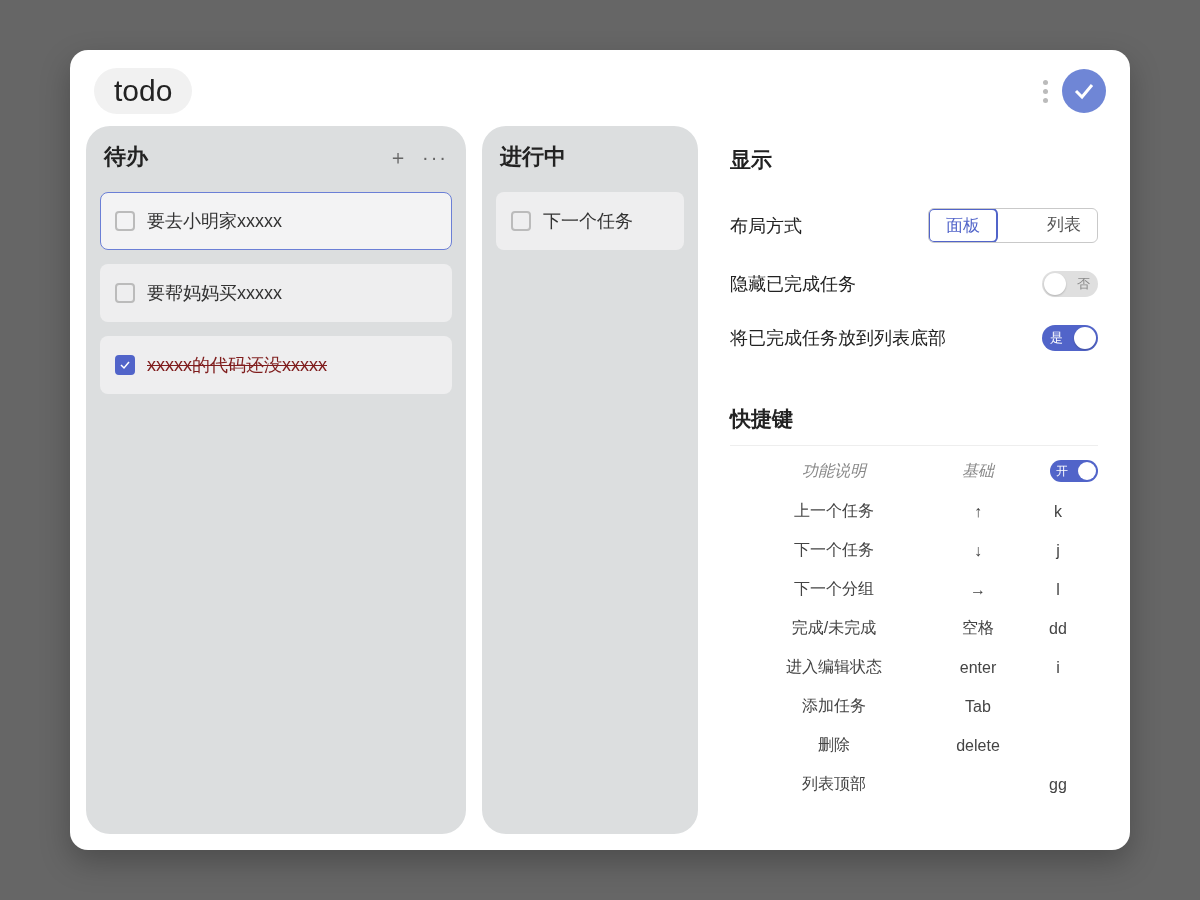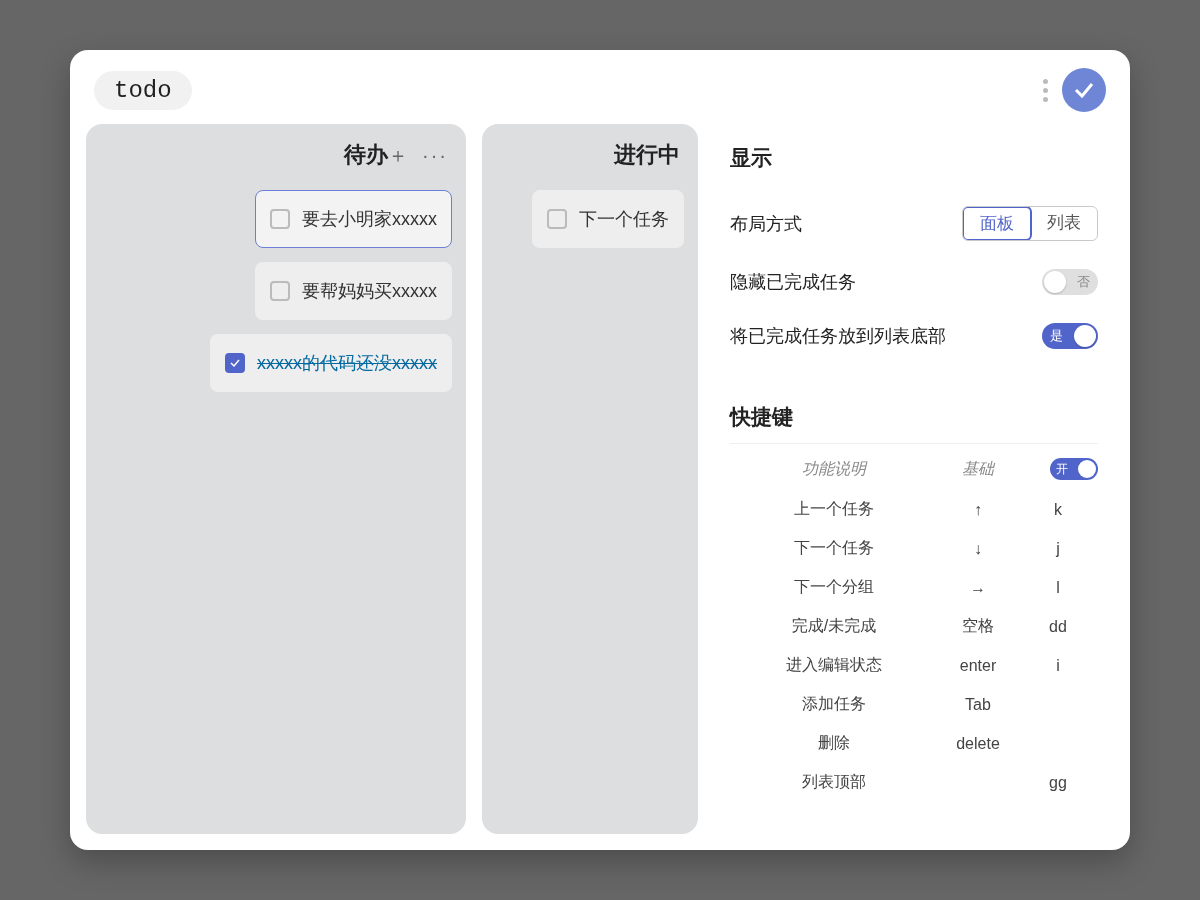--- a/index.html
+++ b/index.html
@@ -25,23 +25,22 @@
 .topbar {
   padding: 18px 24px 12px 24px;
   display: flex;
   align-items: center;
   justify-content: space-between;
 }
 .title-pill {
   background: #f1f1f1;
   border-radius: 999px;
   padding: 6px 20px;
-  font-size: 24px;
+  font-size: 30px;
   color: #222;
-  font-family: Liberation Mono, monospace;
 }
 .top-actions {
   display: flex;
   align-items: center;
   gap: 10px;
 }
 .more-vert {
   color: #aaa;
   display: flex;
   flex-direction: column;
@@ -71,26 +70,25 @@
 
 
 .board {
   flex: 1;
   display: flex;
   gap: 16px;
   min-width: 0;
 }
 .col {
   background: #dcdedf;
-  border-radius: 16px;
+  border-radius: 24px;
   padding: 16px 14px;
   display: flex;
   flex-direction: column;
   min-width: 0;
-  align-items: flex-end;
 }
 .col1 { flex: 0 0 380px; }
 .col2 { flex: 1; }
 .col-head {
   display: flex;
   align-items: center;
   justify-content: space-between;
   margin-bottom: 20px;
   padding: 0 4px;
 }
@@ -131,21 +129,21 @@
   border: 2px solid #bbb;
   border-radius: 4px;
   flex-shrink: 0;
   display: flex; align-items: center; justify-content: center;
 }
 .task.done .chk {
   background: #5164c9;
   border-color: #5164c9;
 }
 .task.done .chk svg { width: 12px; height: 12px; stroke: #fff; stroke-width: 3; fill: none; }
-.task.done .task-text { color: #0369a1; text-decoration: line-through; }
+.task.done .task-text { color: #7f1d1d; text-decoration: line-through; }
 
 
 .panel {
   flex: 0 0 400px;
   padding: 8px 16px 0 16px;
   color: #222;
   overflow-y: auto;
 }
 .section-title {
   font-size: 21px;
@@ -160,20 +158,21 @@
   align-items: center;
   justify-content: space-between;
   padding: 14px 0;
   font-size: 18px;
 }
 .seg {
   display: flex;
   border: 1px solid #c9c9c9;
   border-radius: 6px;
   overflow: hidden;
+  gap: 34px;
 }
 .seg .opt {
   padding: 4px 16px;
   font-size: 17px;
   color: #555;
   cursor: pointer;
 }
 .seg .opt.active {
   color: #5164c9;
   border: 2px solid #5164c9;

